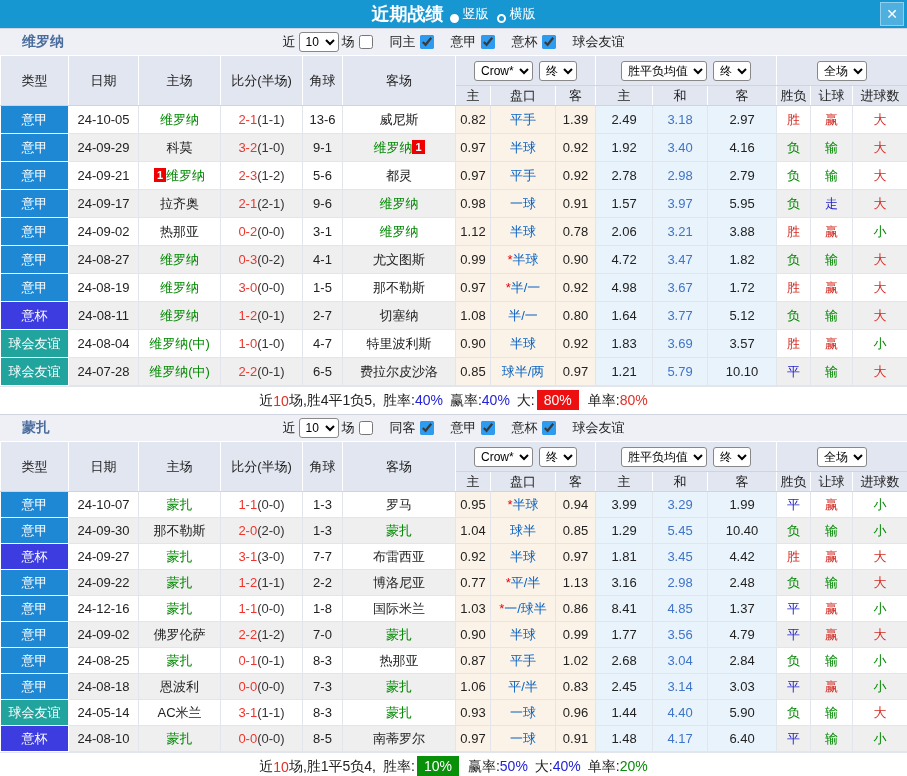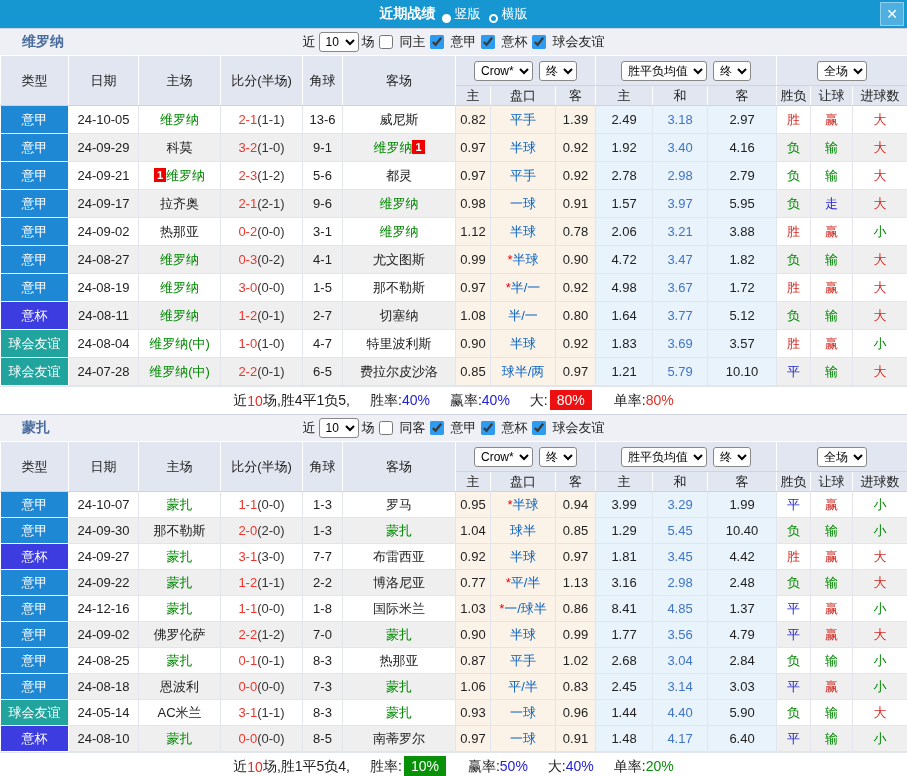--- a/index.html
+++ b/index.html
@@ -8,30 +8,30 @@
     --c-team-green:#008800; --c-score-red:#f0342b;
     --c-handicap:#0a62c0; --c-avgblue:#3f74c8;
     --c-headerbg:#e2e6f0; --c-sectionbg:#eef0f5;
     --c-stripe:#efefef; --c-oddsbg:#fbf3e8; --c-avgbg:#e9f3fb;
     --c-checkbox:#2d9bf0;
   }
   *{box-sizing:border-box;}
   body{margin:0;width:907px;background:#fff;font-family:"Liberation Sans","DejaVu Sans",sans-serif;color:#222;}
   
   .titlebar{height:28px;background:var(--c-titlebar);display:flex;align-items:center;justify-content:center;position:relative;color:#fff;}
-  .titlebar .title{font-weight:bold;font-size:14px;}
+  .titlebar .title{font-weight:bold;font-size:18px;}
   .radio-group{display:flex;align-items:flex-end;margin-left:4px;font-size:13px;}
   .radio{width:9px;height:9px;border:2px solid #fff;border-radius:50%;display:inline-block;margin:0 4px 0 8px;cursor:pointer;}
   .radio.selected{background:#fff;margin-left:2px;}
   .close-btn{position:absolute;right:3px;top:2px;width:24px;height:24px;background:var(--c-close);color:#fff;font-size:14px;font-weight:bold;display:flex;align-items:center;justify-content:center;cursor:pointer;border:1px solid #8ed0ef;}
   
   .section-row{height:27px;background:var(--c-sectionbg);border-top:1px solid #cfd4de;display:flex;align-items:center;position:relative;font-size:13px;}
   .team-name{position:absolute;left:22px;font-weight:bold;color:#4a6d9e;font-size:14px;}
   .filter{margin:0 auto;display:flex;align-items:center;gap:3px;}
-  .filter label{display:flex;align-items:center;gap:6px;}
+  .filter label{display:flex;align-items:center;gap:16px;}
   input[type=checkbox]{width:14px;height:14px;accent-color:var(--c-checkbox);margin:0 1px;}
   select{font-size:12px;font-family:inherit;background:#fff;border:1px solid #888;border-radius:3px;padding:1px 2px;height:20px;}
   
   table{border-collapse:collapse;table-layout:fixed;width:907px;font-size:13px;}
   td{text-align:center;border:1px solid #e2e5ec;padding:0;overflow:hidden;white-space:nowrap;}
   thead td{background:var(--c-headerbg);border-color:#fff;border-bottom-color:#cfd4de;font-size:13px;}
   thead tr.h1 td{height:30px;}
   thead tr.h2 td{height:20px;}
   .dd-cell{display:flex;align-items:center;justify-content:center;gap:6px;}
   tbody tr{height:28px;}
@@ -48,21 +48,21 @@
   .t-red{color:#d42a22;}
   .t-blue{color:#2323cc;}
   .t-hand{color:var(--c-handicap);}
   .t-avg{color:var(--c-avgblue);}
   .ft{color:var(--c-score-red);}
   .ht{color:#333;}
   .star{color:#e80000;}
   .badge{display:inline-block;background:#ee0000;color:#fff;font-size:11px;font-weight:bold;line-height:14px;padding:0 3px;vertical-align:1px;}
   
   .summary{height:28px;display:flex;align-items:center;justify-content:center;font-size:14px;background:#fff;border-top:1px solid #e2e5ec;}
-  .summary .stat{margin-left:20px;text-align:right;}
+  .summary .stat{margin-left:7px;text-align:right;}
   .v-blue{color:#2323d6;}
   .v-red{color:#e03026;}
   .v-green{color:#0a8a0a;}
   .v-redbg{background:#ee1010;color:#fff;padding:2px 7px;margin:0 2px;}
   .v-greenbg{background:#089008;color:#fff;padding:2px 7px;margin:0 2px;}
 </style>
 </head>
 <body>
 
 <div class="titlebar">

